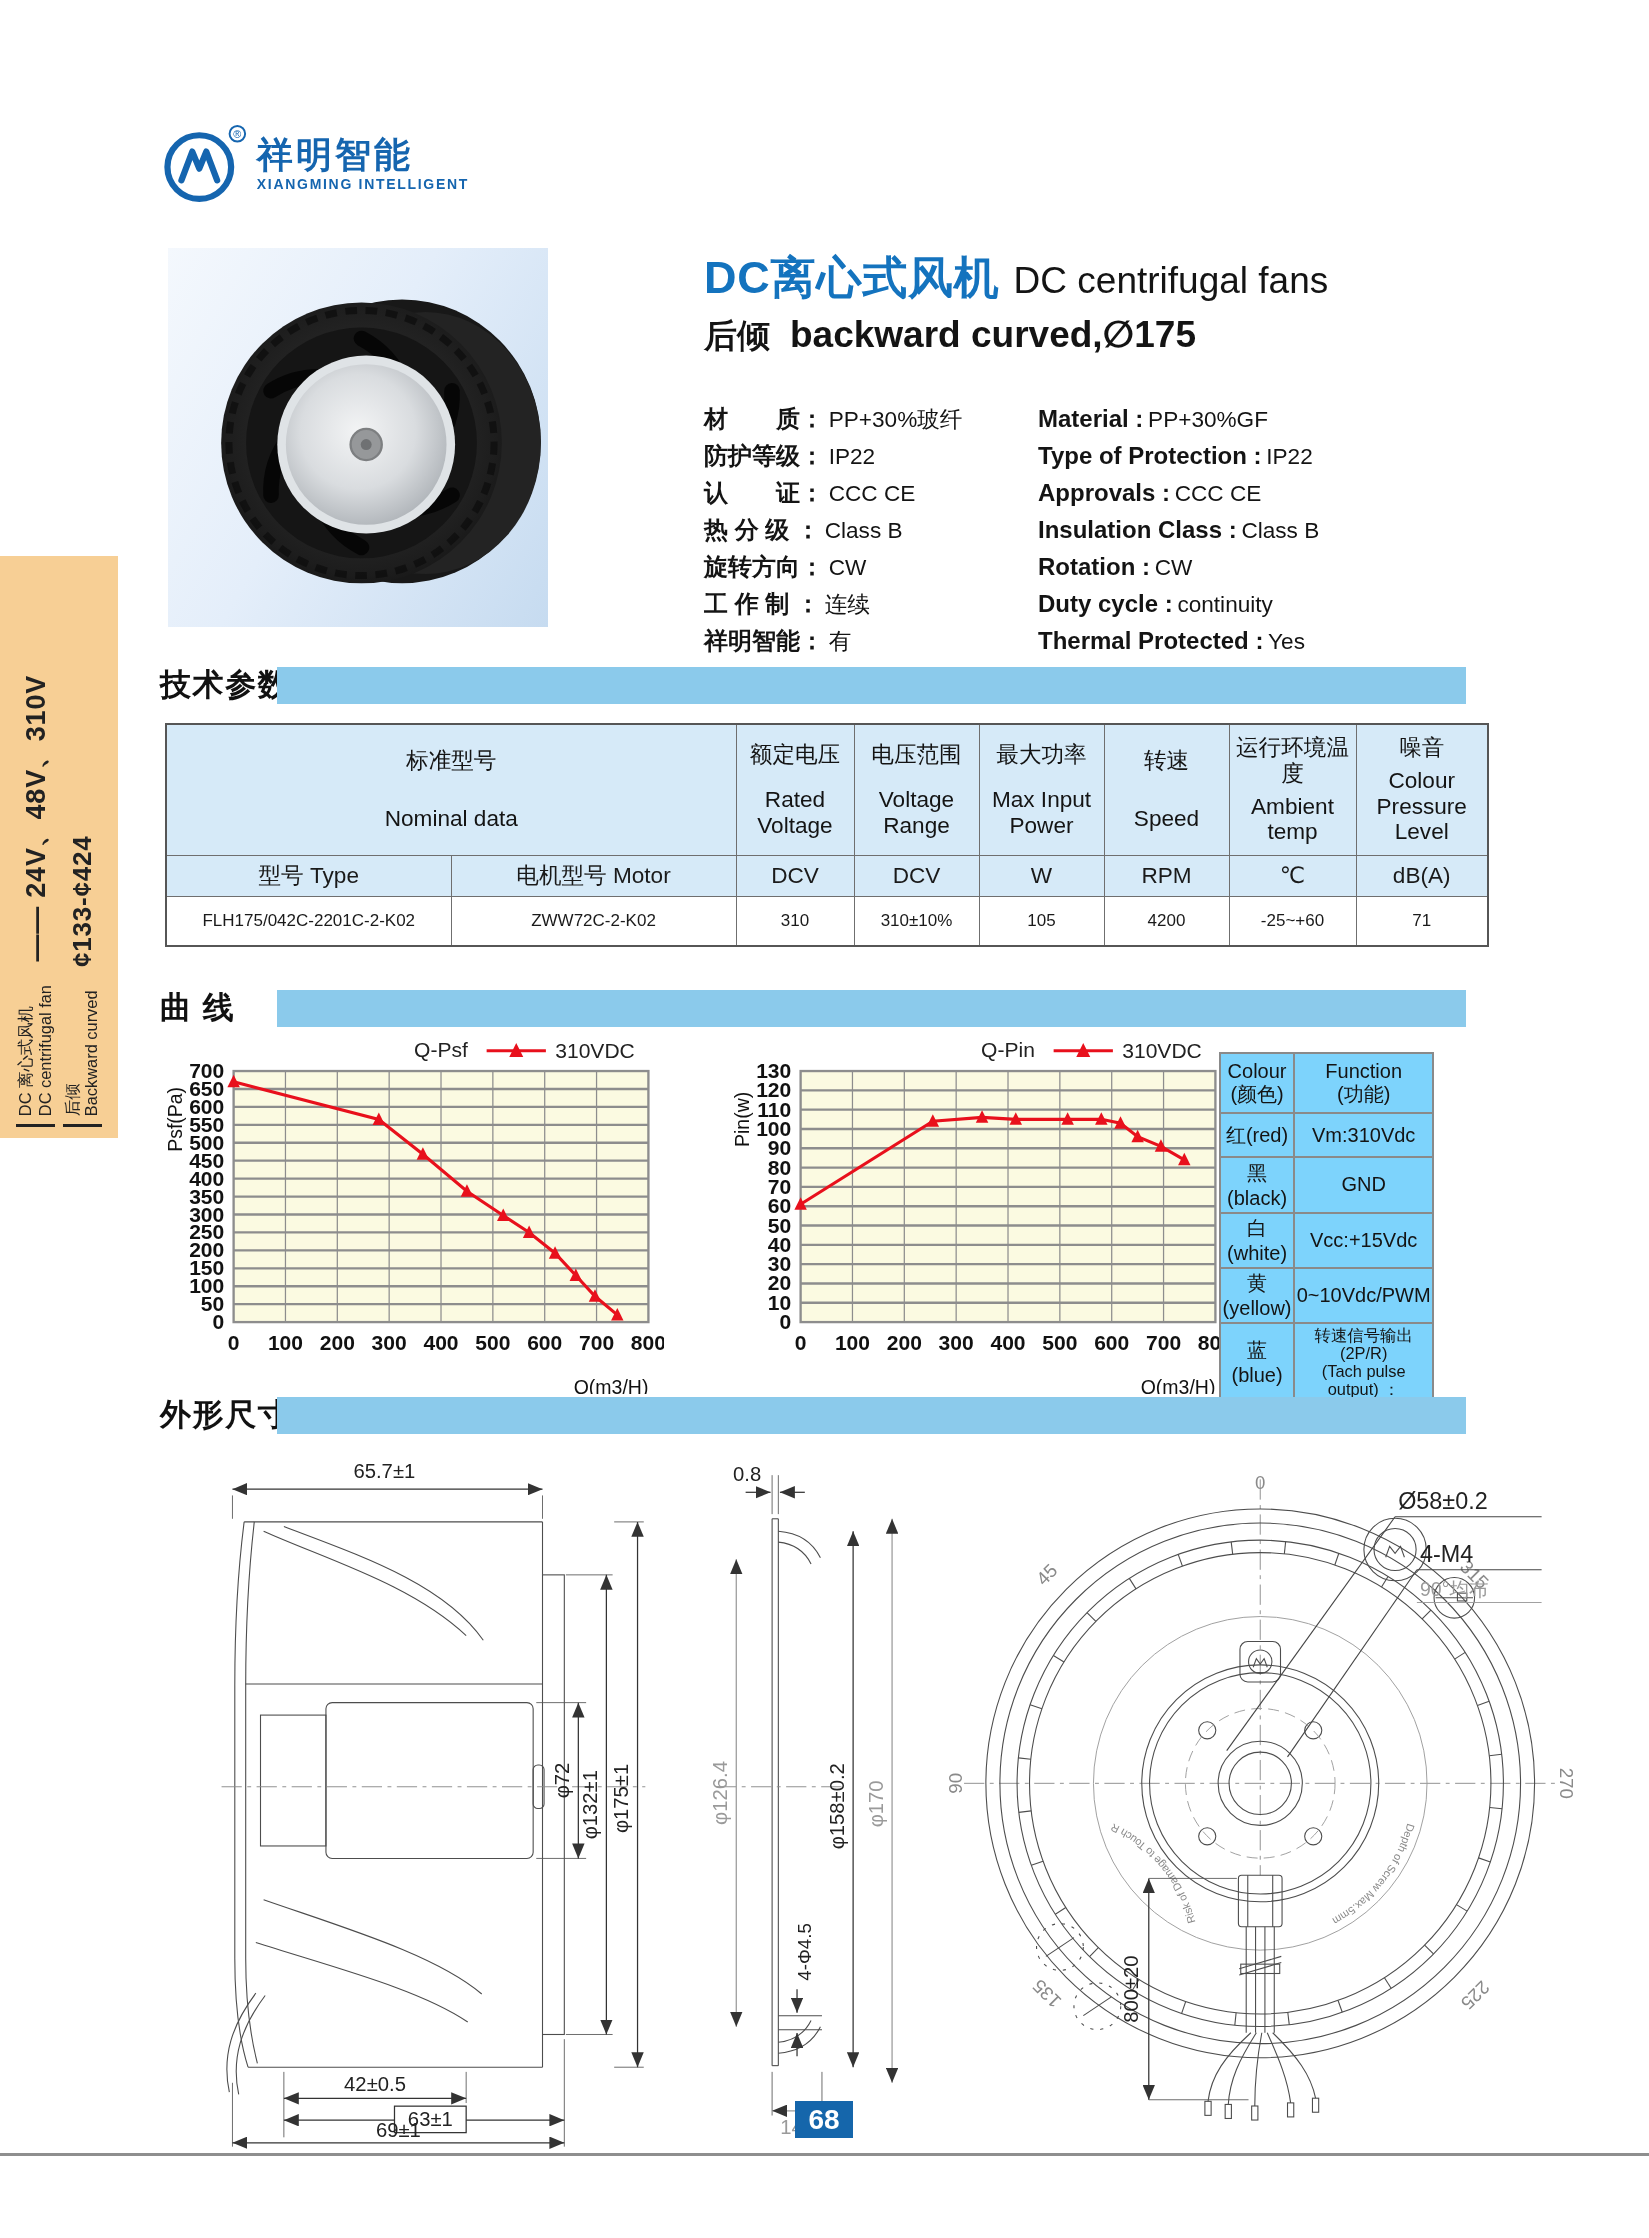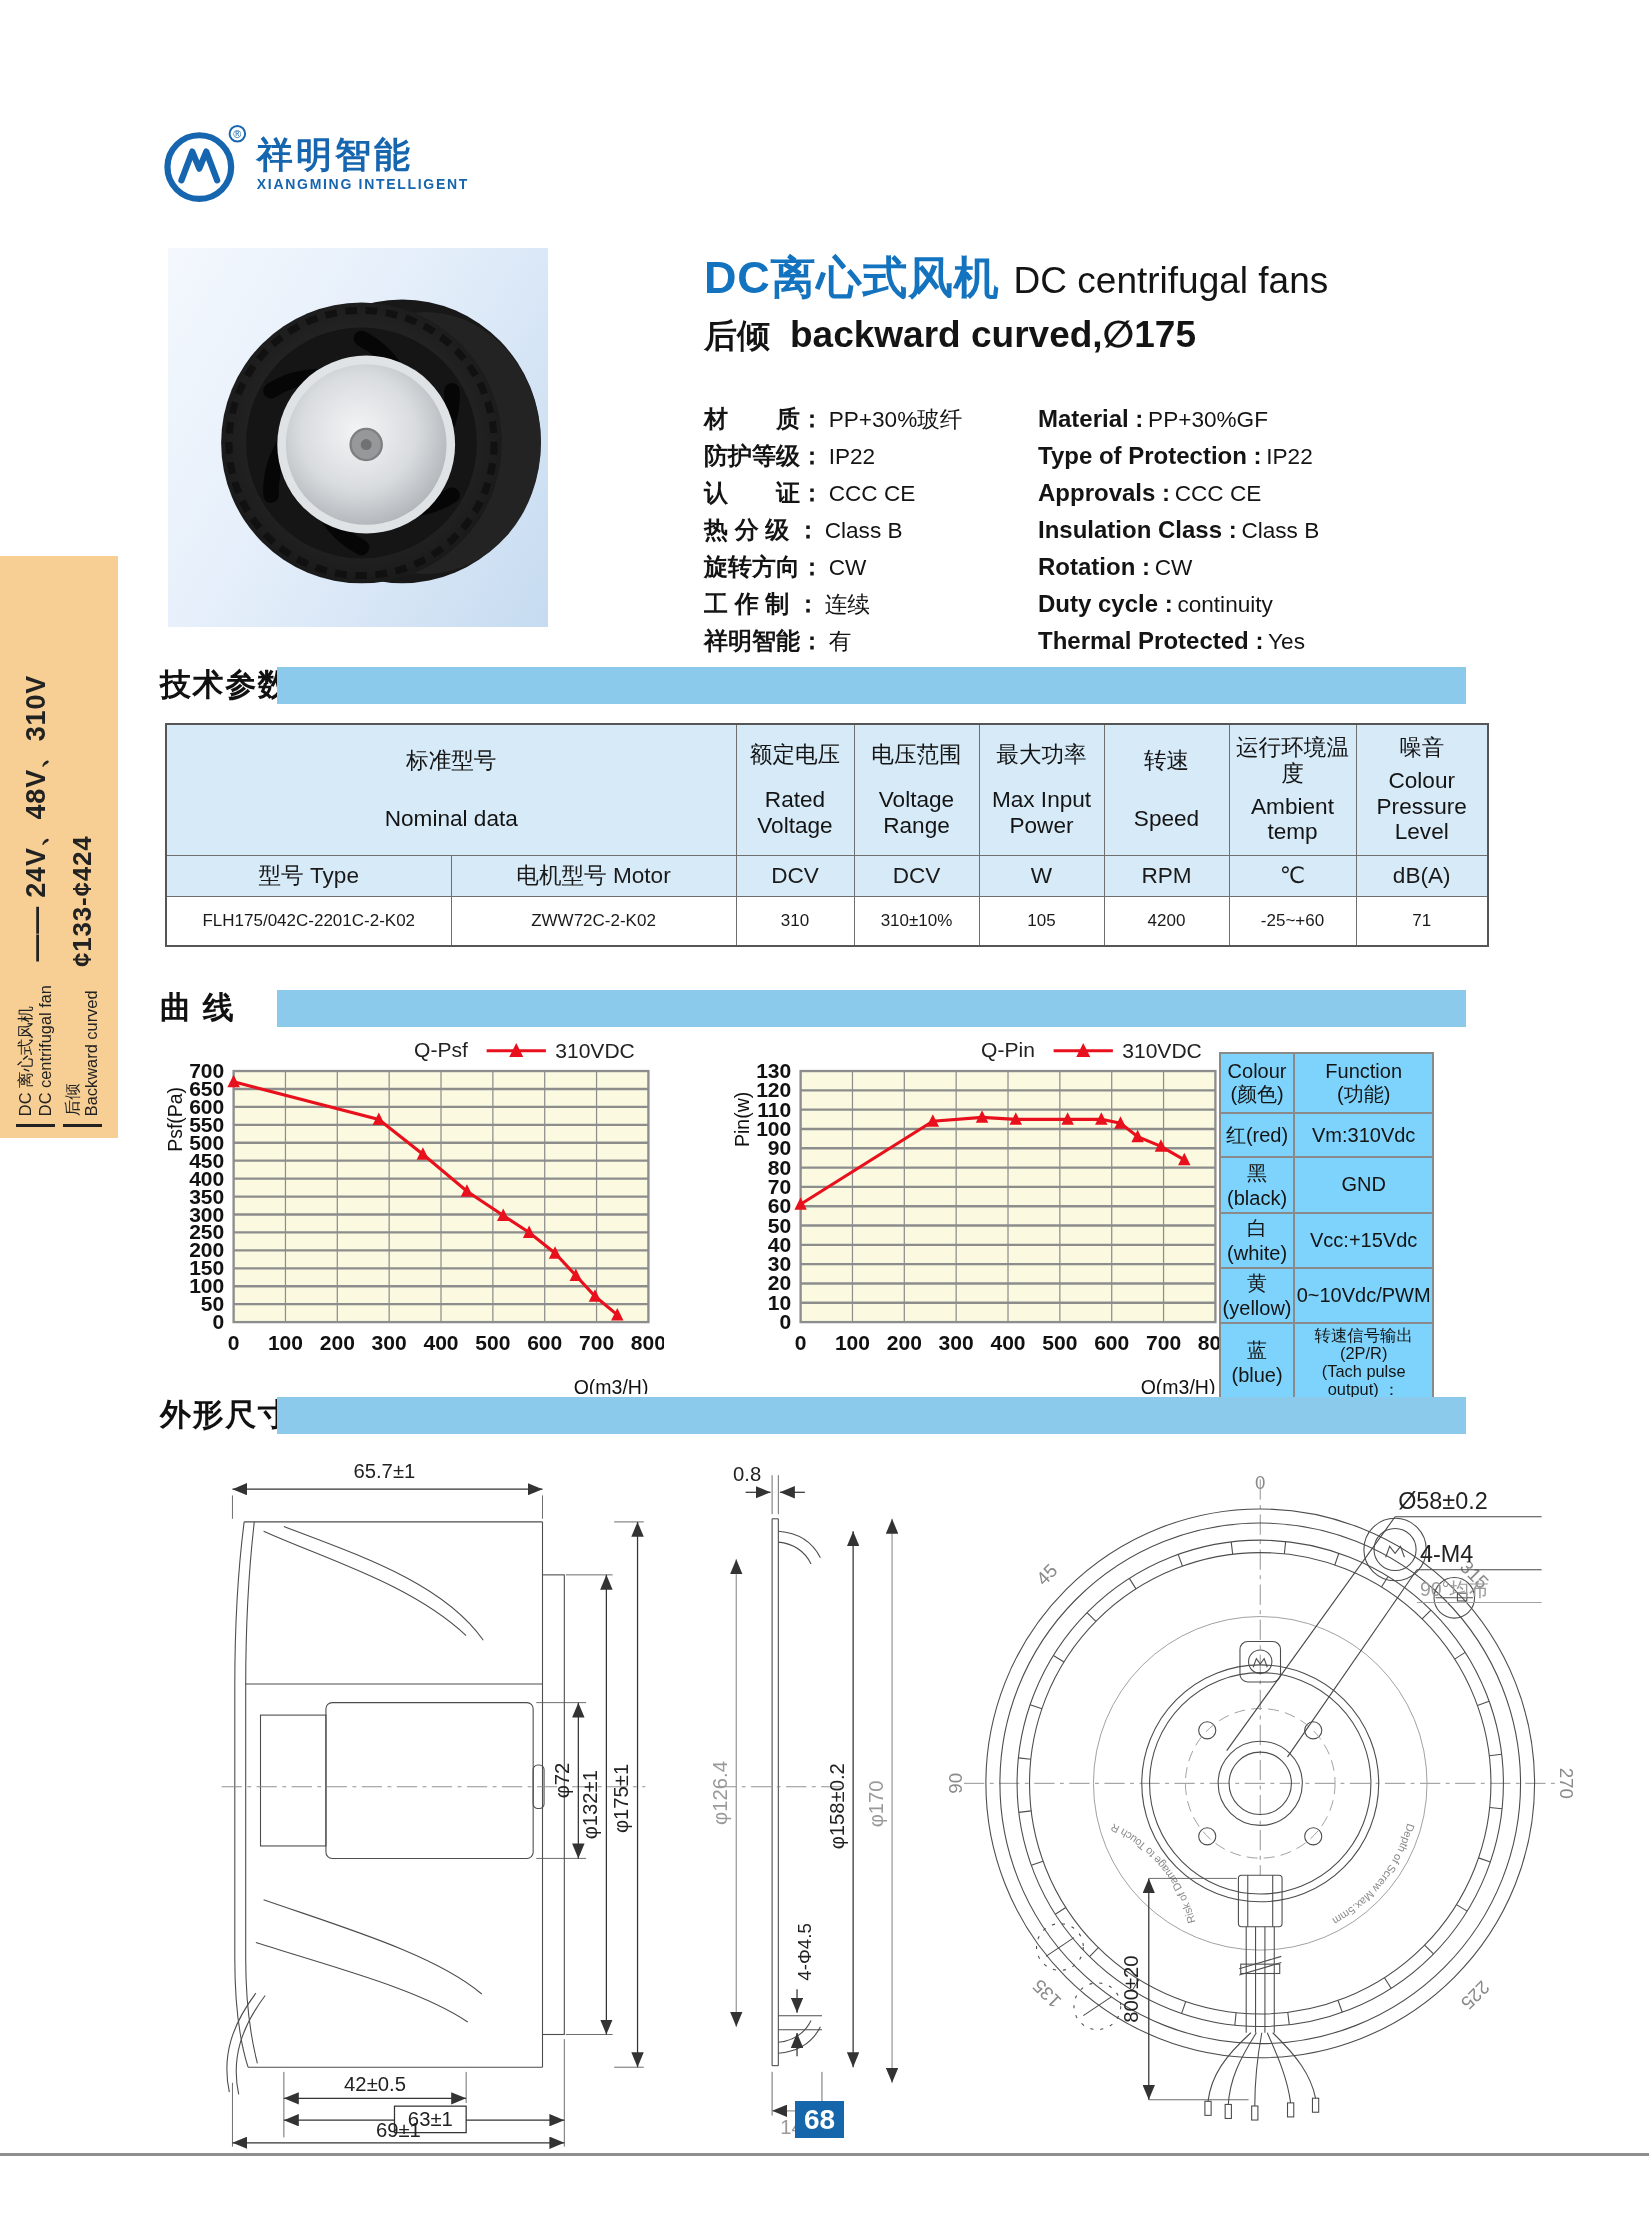--- a/index.html
+++ b/index.html
@@ -67,21 +67,21 @@
   .dwg{position:absolute;}
   .thin *{stroke:#4d4d4d;stroke-width:1.4;fill:none;}
   .thin2{stroke:#444;stroke-width:1.4;fill:none;}
   .cl line{stroke:#8a8a8a;stroke-width:1.2;stroke-dasharray:26 7 5 7;}
   .dim line{stroke:#333;stroke-width:1.6;}
   .dim .ext{stroke:#555;stroke-width:1.1;}
   .dtxt{font-size:26px;fill:#222;}
   .dgray{fill:#9a9a9a;}
   .glin line{stroke:#9a9a9a;}
   
-  .pagenum{position:absolute;left:795px;top:2101px;width:49px;height:37px;background:#1566AB;
+  .pagenum{position:absolute;left:795px;top:2101px;width:58px;height:37px;background:#1566AB;
            color:#fff;font-size:28px;font-weight:bold;display:flex;align-items:center;justify-content:center;}
   .footline{position:absolute;left:0;top:2153px;width:1649px;height:3.1px;background:#8e8e8e;}
 </style>
 </head>
 <body>
 
 <div class="page">
 
   <div class="sidebar">
     <div class="rot">

